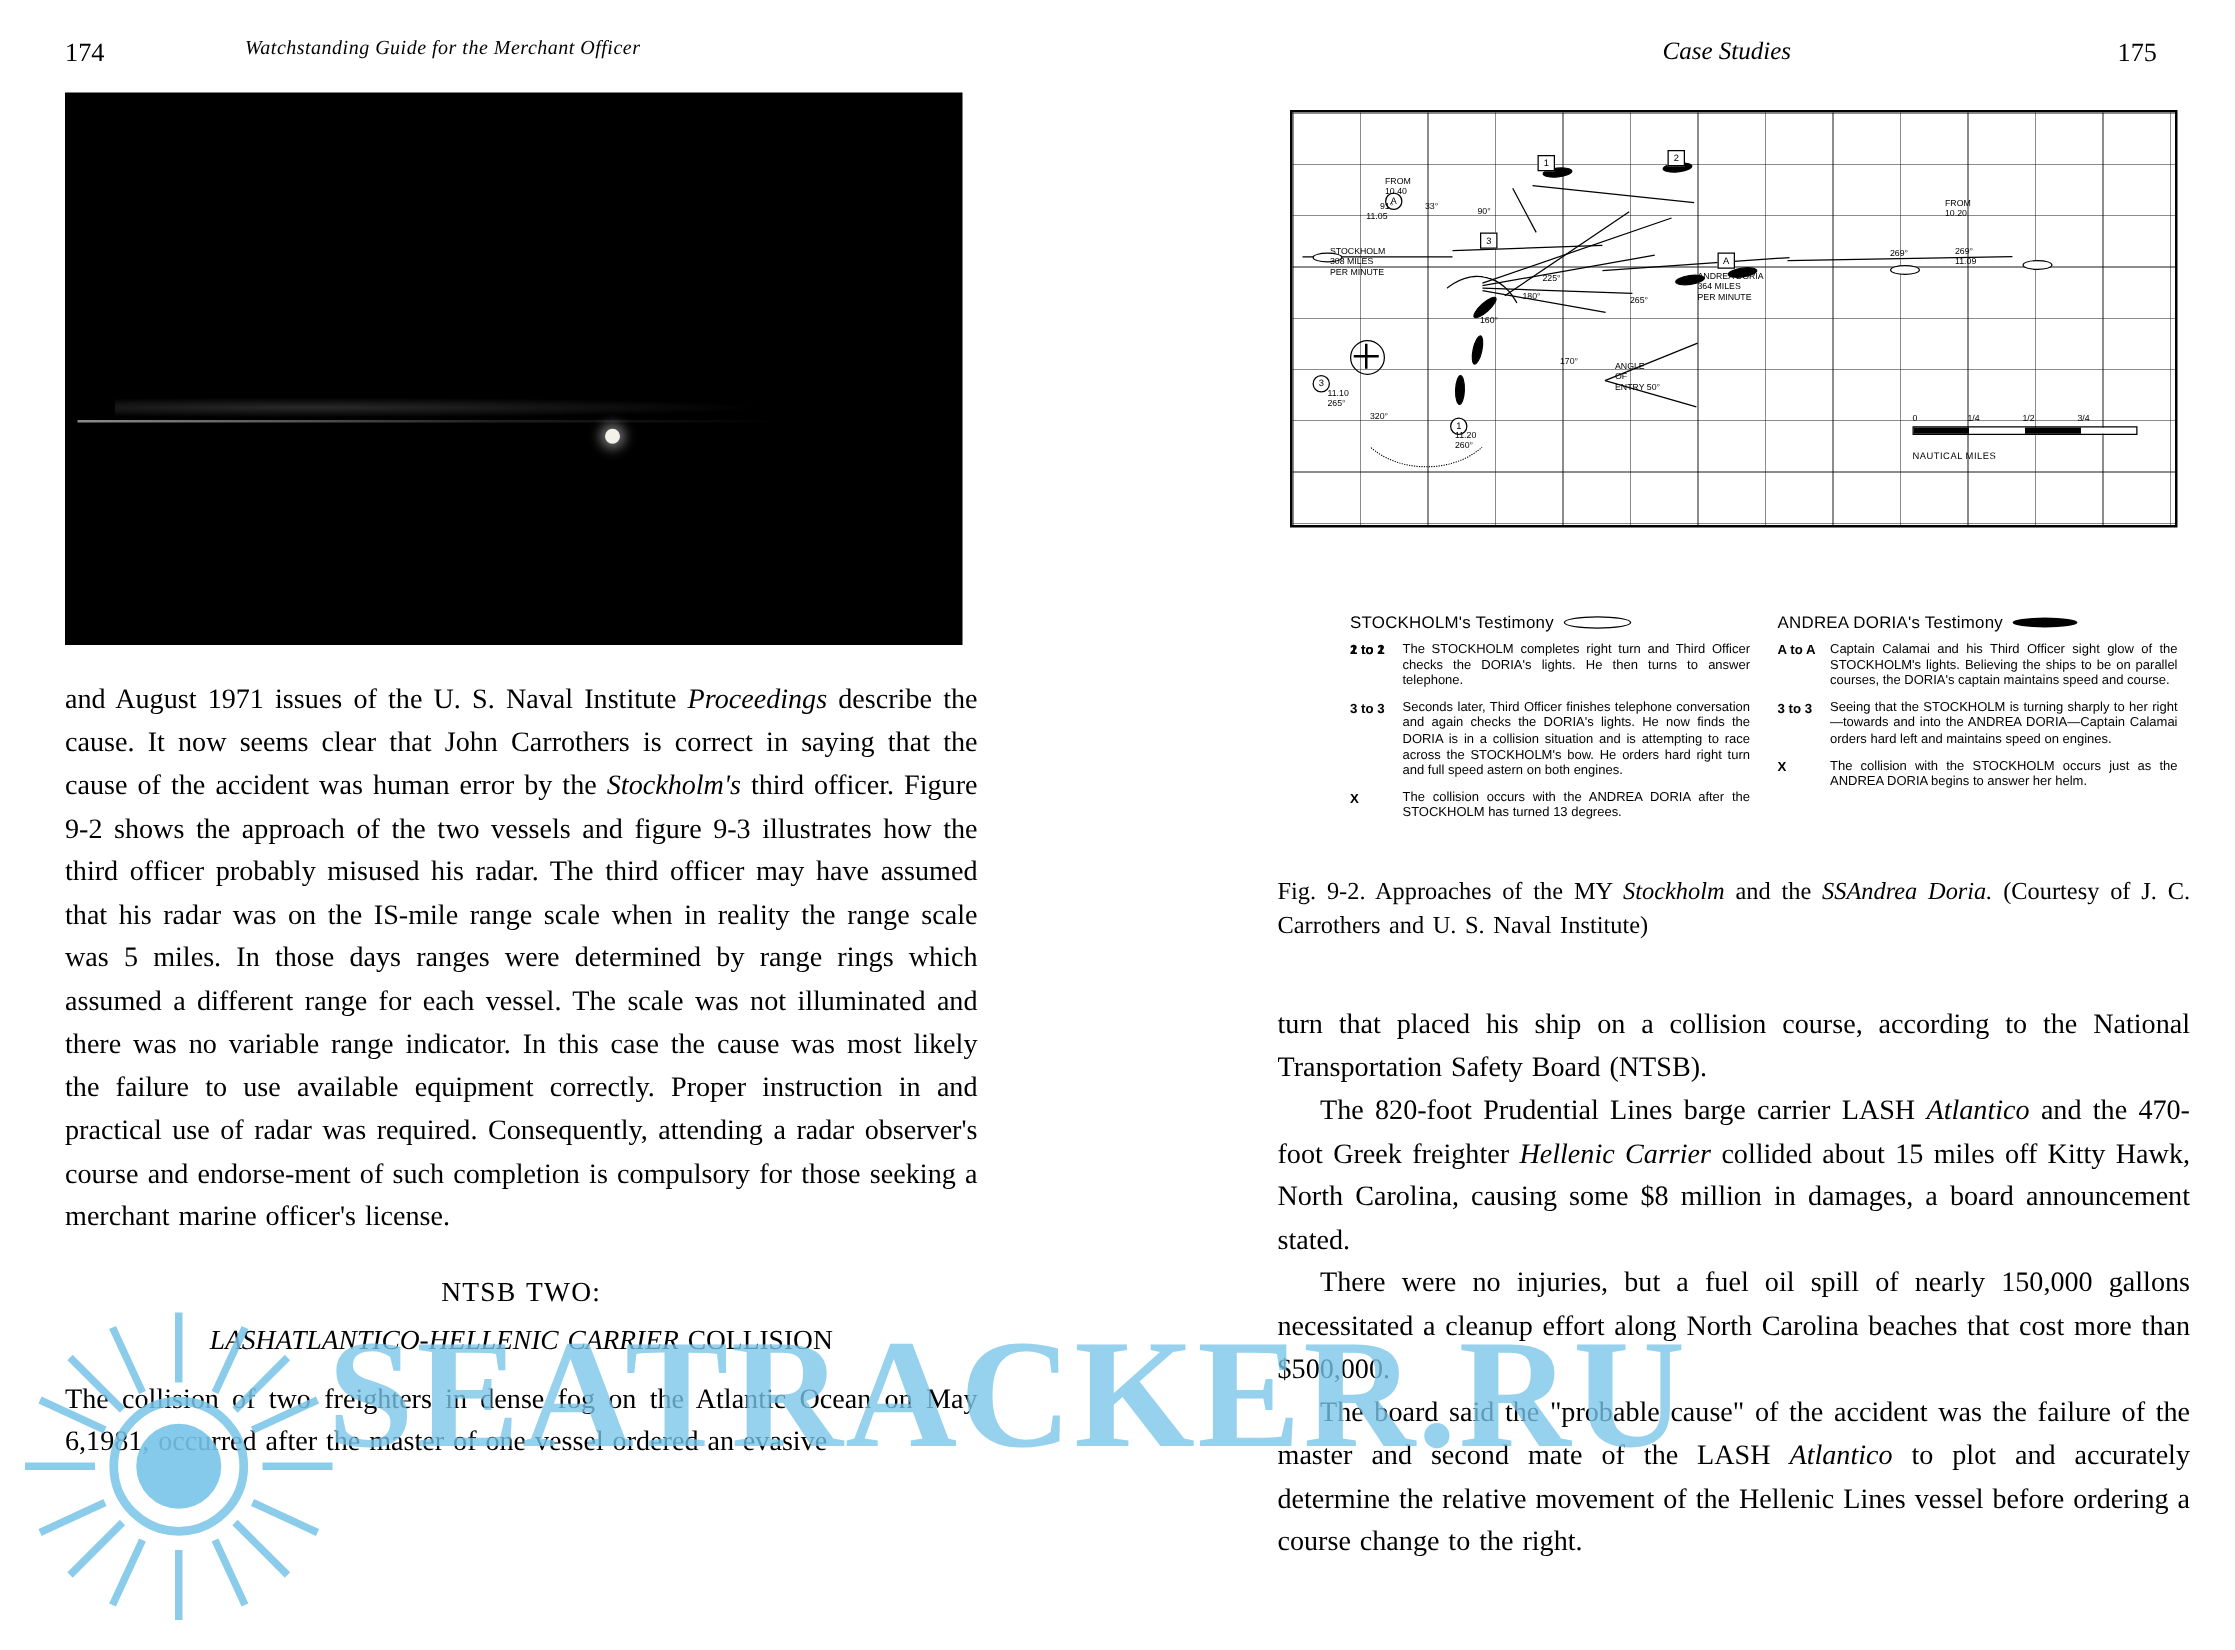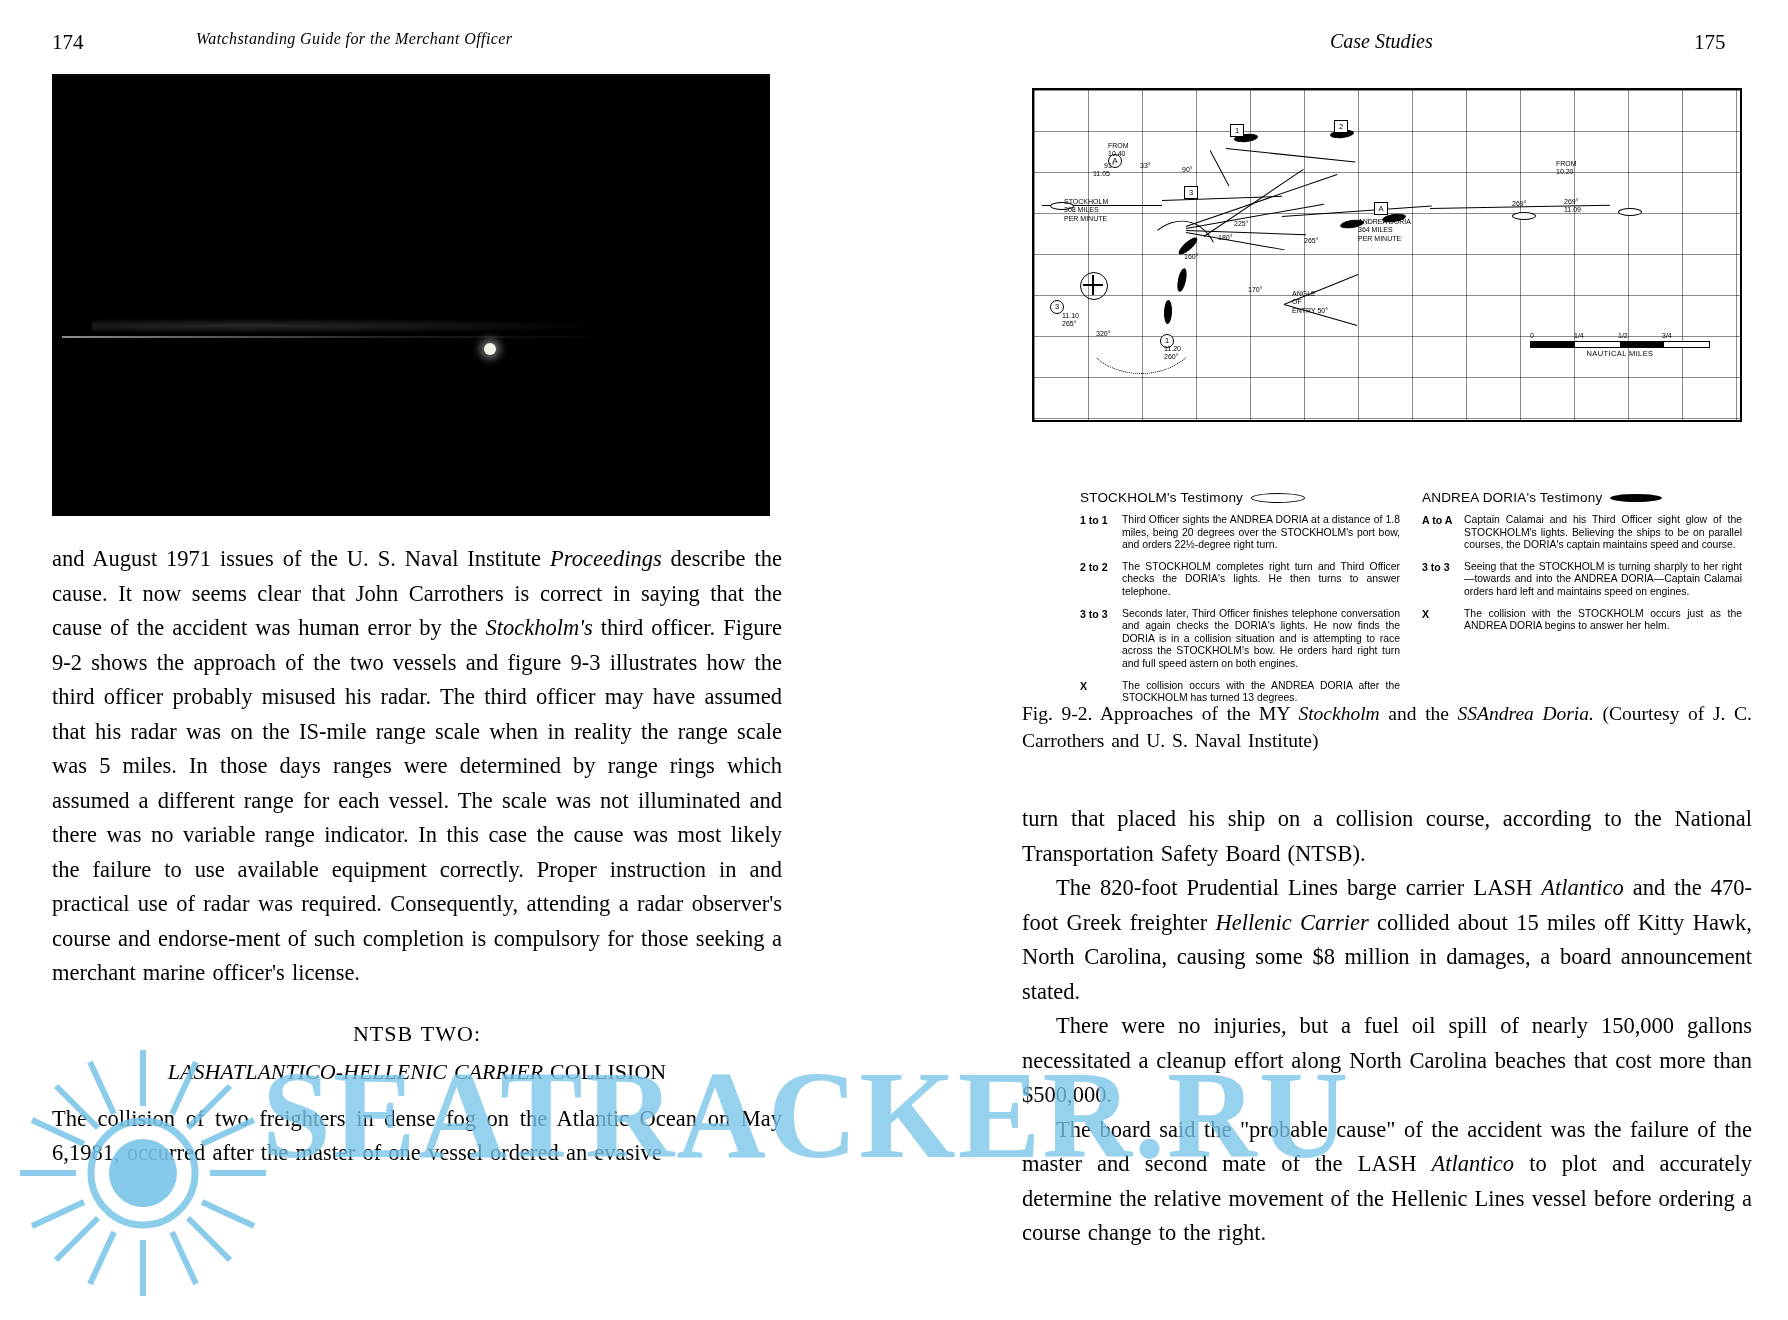--- a/index.html
+++ b/index.html
@@ -261,25 +261,24 @@
     background: linear-gradient(to right,#000 0 25%,#fff 25% 50%,#000 50% 75%,#fff 75% 100%);
   }
   .scalebar .ticks {
     position: relative;
     height: 9px;
     font-family: "Liberation Sans", sans-serif;
     font-size: 7px;
   }
   .scalebar .ticks span { position: absolute; top: 0; }
   .scalebar .cap {
-    text-align: center;
     font-family: "Liberation Sans", sans-serif;
     font-size: 7.5px;
     letter-spacing: .4px;
-    margin-top: 1px;
+    margin-top: 12px;
   }
   .turncurve {
     position: absolute;
     border: 1.6px solid #000;
     border-color: #000 transparent transparent transparent;
     border-radius: 50%;
   }
 
   
   .watermark {
@@ -422,21 +421,21 @@
         <div class="lbl" style="left:62px; top:240px;">320°</div>
         <div class="lbl" style="left:200px; top:130px;">225°</div>
         <div class="lbl" style="left:184px; top:144px;">180°</div>
         <div class="lbl" style="left:150px; top:163px;">160°</div>
         <div class="lbl" style="left:270px; top:147px;">265°</div>
       </div>
 
       <div class="testimony">
         <div class="tcol left">
           <div class="ttitle"><span>STOCKHOLM's Testimony</span><span class="ship-glyph hollow"></span></div>
-          <div class="titem"><span class="key">1 to 1</span><span>Third Officer sights the ANDREA DORIA at a distance of 1.8 miles, being 20 degrees over the STOCKHOLM's port bow, and orders 22½-degree right turn.</span></div>
+          <div class="titem"><span class="key">1 to 1</span></div>
           <div class="titem"><span class="key">2 to 2</span><span>The STOCKHOLM completes  right turn and Third Officer checks the DORIA's lights. He then turns to answer telephone.</span></div>
           <div class="titem"><span class="key">3 to 3</span><span>Seconds later, Third Officer finishes telephone conversation and again checks the DORIA's lights. He now finds the DORIA is in a collision situation and is attempting to race across the STOCKHOLM's bow. He orders hard right turn and full speed astern on both engines.</span></div>
           <div class="titem"><span class="key">X</span><span>The collision occurs with the ANDREA DORIA after the STOCKHOLM has turned 13 degrees.</span></div>
         </div>
         <div class="tcol right">
           <div class="ttitle"><span>ANDREA DORIA's Testimony</span><span class="ship-glyph solid"></span></div>
           <div class="titem"><span class="key">A to A</span><span>Captain Calamai and his Third Officer sight glow of the STOCKHOLM's lights. Believing the ships to be on parallel courses, the DORIA's captain maintains speed and course.</span></div>
           <div class="titem"><span class="key">3 to 3</span><span>Seeing that the STOCKHOLM is turning sharply to her right—towards and into the ANDREA DORIA—Captain Calamai orders hard left and maintains speed on engines.</span></div>
           <div class="titem"><span class="key">X</span><span>The collision with the STOCKHOLM occurs just as the ANDREA DORIA begins to answer her helm.</span></div>
         </div>

